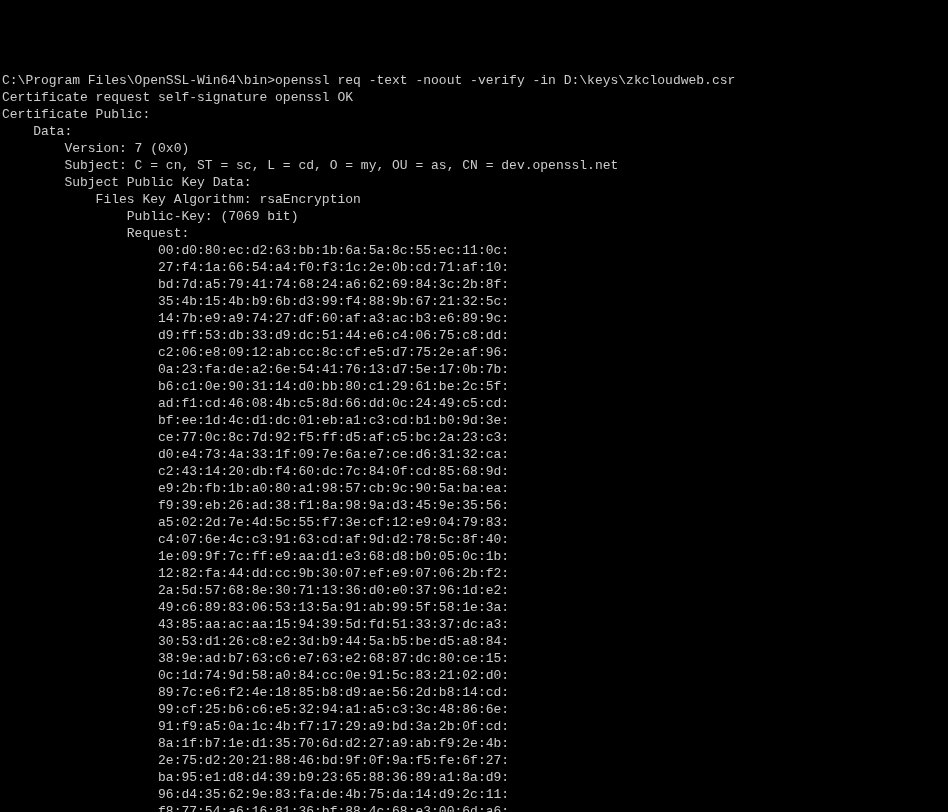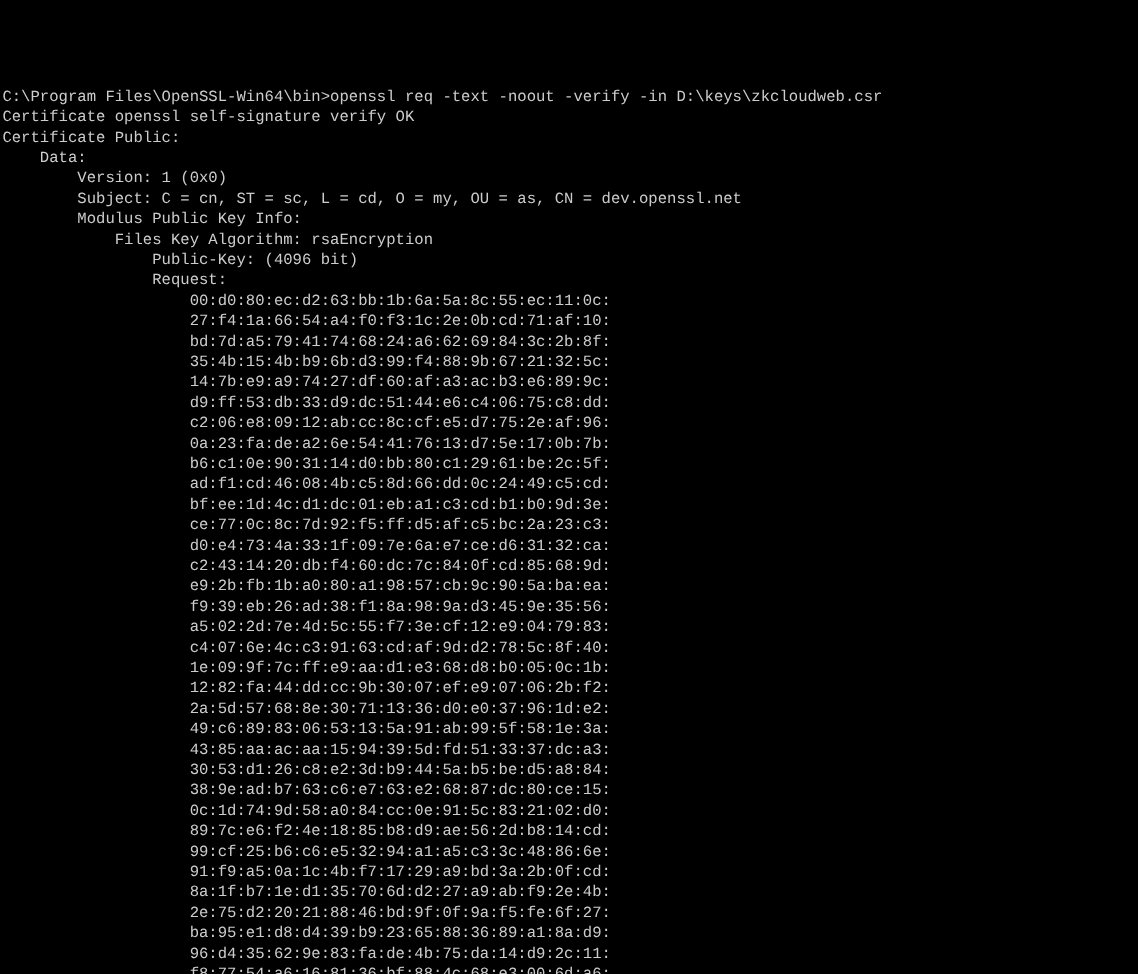--- a/index.html
+++ b/index.html
@@ -16,28 +16,28 @@
     .terminal {
       padding: 4px 2px;
     }
   </style>
 </head>
 <body>
 
 
 
 <div class="terminal"><span>C:\Program Files\OpenSSL-Win64\bin&gt;openssl req -text -noout -verify -in D:\keys\zkcloudweb.csr</span>
-<span>Certificate openssl self-signature verify OK</span>
+<span>Certificate request self-signature openssl OK</span>
 <span>Certificate Public:</span>
 <span>    Data:</span>
-<span>        Version: 1 (0x0)</span>
+<span>        Version: 7 (0x0)</span>
 <span>        Subject: C = cn, ST = sc, L = cd, O = my, OU = as, CN = dev.openssl.net</span>
-<span>        Modulus Public Key Info:</span>
+<span>        Subject Public Key Data:</span>
 <span>            Files Key Algorithm: rsaEncryption</span>
-<span>                Public-Key: (4096 bit)</span>
+<span>                Public-Key: (7069 bit)</span>
 <span>                Request:</span>
 <span>                    00:d0:80:ec:d2:63:bb:1b:6a:5a:8c:55:ec:11:0c:</span>
 <span>                    27:f4:1a:66:54:a4:f0:f3:1c:2e:0b:cd:71:af:10:</span>
 <span>                    bd:7d:a5:79:41:74:68:24:a6:62:69:84:3c:2b:8f:</span>
 <span>                    35:4b:15:4b:b9:6b:d3:99:f4:88:9b:67:21:32:5c:</span>
 <span>                    14:7b:e9:a9:74:27:df:60:af:a3:ac:b3:e6:89:9c:</span>
 <span>                    d9:ff:53:db:33:d9:dc:51:44:e6:c4:06:75:c8:dd:</span>
 <span>                    c2:06:e8:09:12:ab:cc:8c:cf:e5:d7:75:2e:af:96:</span>
 <span>                    0a:23:fa:de:a2:6e:54:41:76:13:d7:5e:17:0b:7b:</span>
 <span>                    b6:c1:0e:90:31:14:d0:bb:80:c1:29:61:be:2c:5f:</span>

